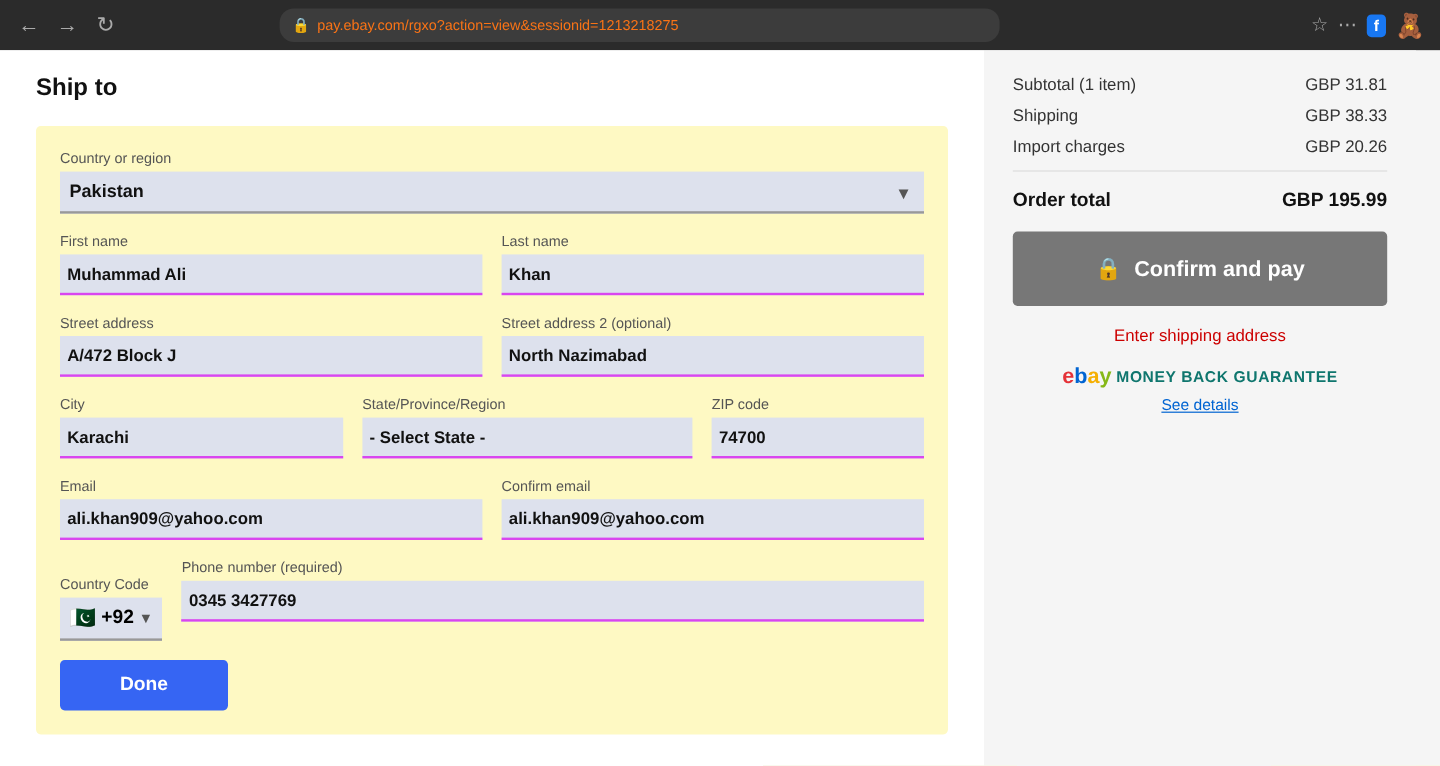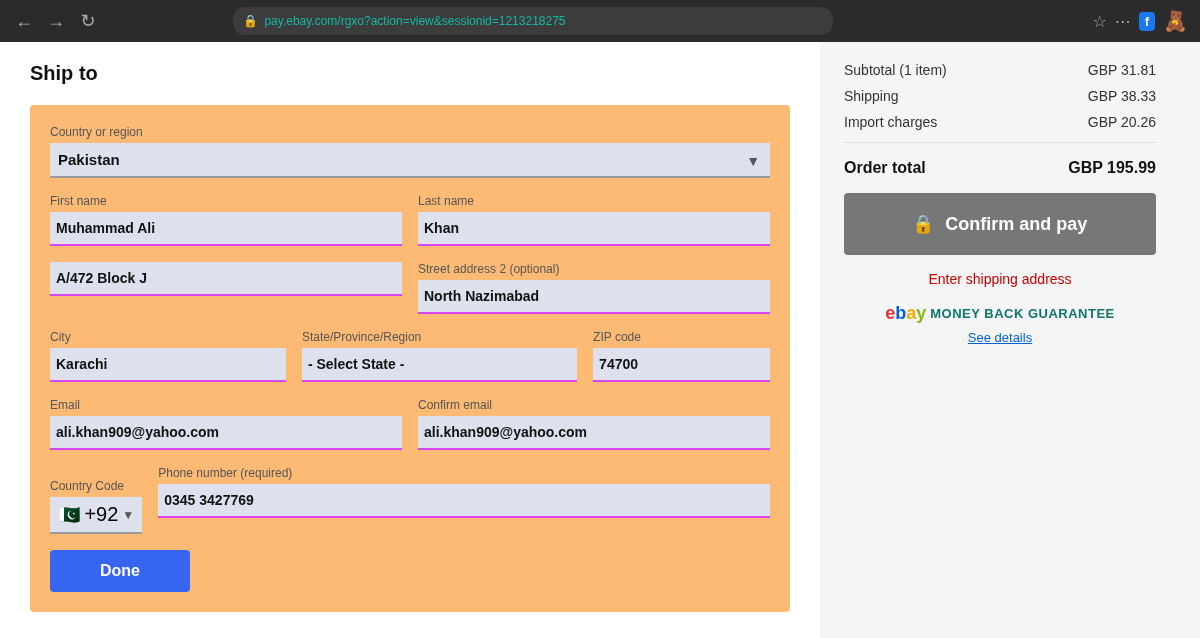--- a/index.html
+++ b/index.html
@@ -27,21 +27,21 @@
       border-radius: 12px;
       height: 28px;
       display: flex;
       align-items: center;
       padding: 0 10px;
       gap: 6px;
       max-width: 600px;
       margin: 0 auto;
     }
     .lock-icon { color: #aaa; font-size: 12px; }
-    .url-text { color: #14b8a6; font-size: 12px; }
+    .url-text { color: #f97316; font-size: 12px; }
     .browser-actions { display: flex; align-items: center; gap: 8px; margin-left: auto; color: #aaa; font-size: 16px; }
 
     
     .page-container {
       display: flex;
       min-height: calc(638px - 42px);
       background: #f5f5f5;
     }
 
     
@@ -53,21 +53,21 @@
     }
 
     .ship-to-title {
       font-size: 20px;
       font-weight: bold;
       margin-bottom: 20px;
       color: #111;
     }
 
     .form-container {
-      background: #fdba74;
+      background: #fef9c3;
       padding: 20px;
       border-radius: 4px;
     }
 
     .form-group {
       margin-bottom: 16px;
     }
 
     .form-label {
       display: block;
@@ -148,21 +148,21 @@
       display: flex;
       align-items: center;
       background: #dde1ed;
       border-bottom: 2px solid #999;
       padding: 6px 8px;
       gap: 4px;
     }
 
     .flag-emoji { font-size: 18px; }
 
-    .code-text { font-weight: normal; font-size: 20px; }
+    .code-text { font-weight: bold; font-size: 16px; }
 
     .code-arrow { color: #555; font-size: 12px; }
 
     .phone-hint {
       font-size: 11px;
       color: #555;
       margin-top: 6px;
     }
 
     .done-btn {
@@ -312,20 +312,21 @@
         </div>
         <div class="form-group">
           <label class="form-label">Last name</label>
           <input class="form-input" type="text" value="Khan" style="">
         </div>
       </div>
 
       
       <div class="form-row">
         <div class="form-group">
+          <label class="form-label">Street address</label>
           <input class="form-input" type="text" value="A/472 Block J" style="">
         </div>
         <div class="form-group">
           <label class="form-label">Street address 2 (optional)</label>
           <input class="form-input" type="text" value="North Nazimabad" style="">
         </div>
       </div>
 
       
       <div class="three-col">

